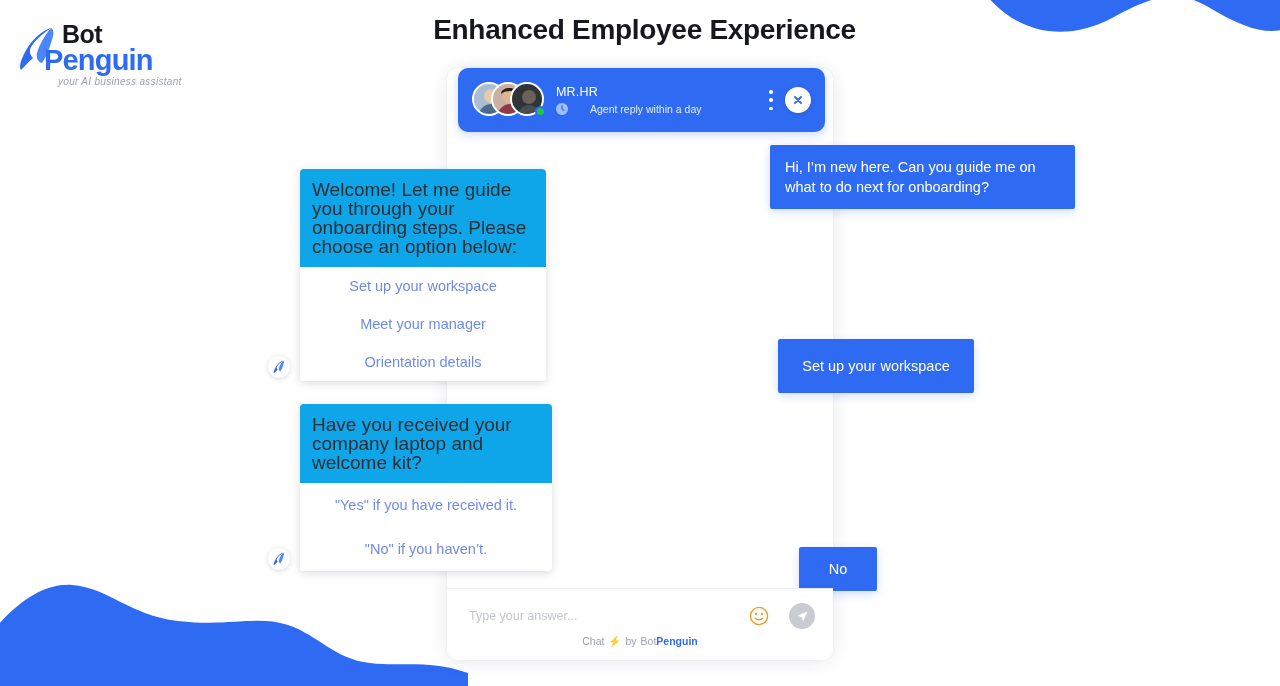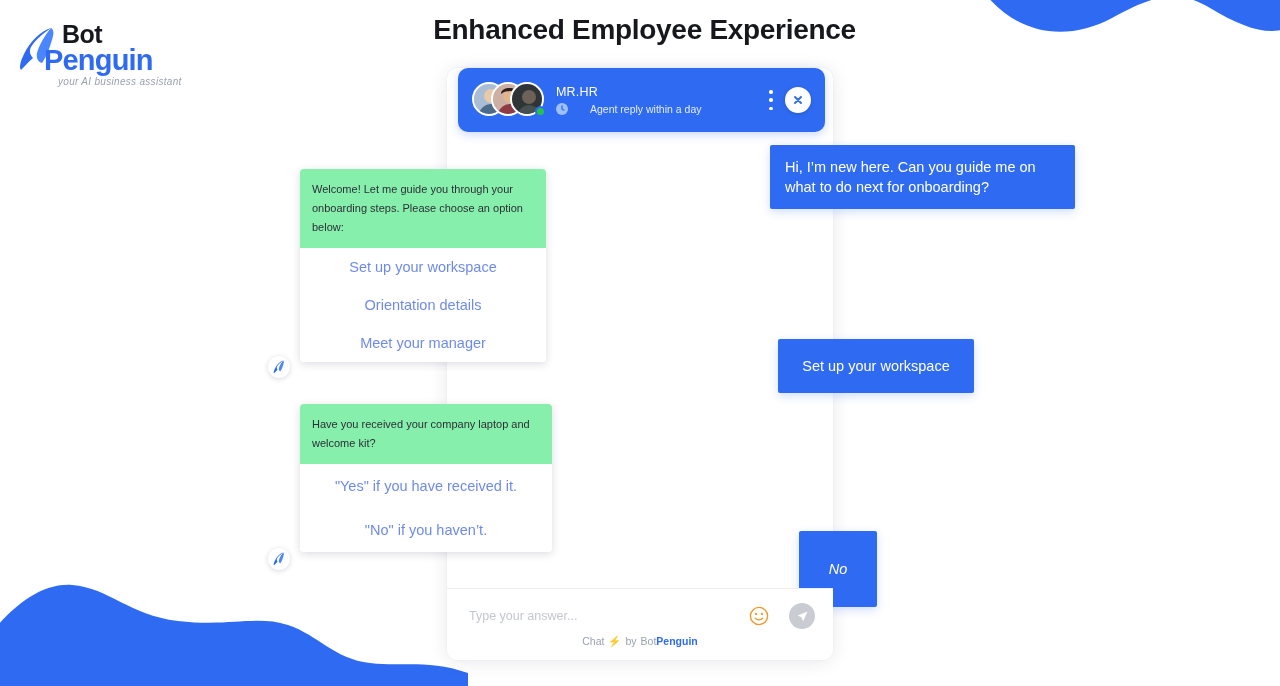--- a/index.html
+++ b/index.html
@@ -77,21 +77,21 @@
     background:#ffffff; box-shadow:0 1px 5px rgba(30,40,70,0.18);
     display:flex; align-items:center; justify-content:center;
   }
 
   .bot-card {
     position:absolute; background:#ffffff; border-radius:4px;
     box-shadow:0 2px 8px rgba(30,40,70,0.16);
     overflow:hidden;
   }
   .bot-card-head {
-    background:#86efac; color:#2c2f36; font-size:11px; line-height:19px;
+    background:#0ea5e9; color:#2c2f36; font-size:19px; line-height:19px;
     padding:11px 13px 11px 12px;
   }
   .bot-opt {
     text-align:center; color:#6f8bea; font-size:14.5px;
     padding:11px 8px; cursor:pointer; background:#ffffff;
   }
 
   .user-bubble {
     position:absolute; background:#2f6bf2; color:#ffffff;
     border-radius:2px; font-size:14.5px; line-height:20px;
@@ -208,41 +208,41 @@
 
     <div class="bot-avatar" style="left:268px; top:356px;">
       <svg width="13" height="14" viewBox="0 0 42 46">
         <path d="M33 2 C 22 5, 12 16, 6 28 C 2 36, 1 42, 3 44 C 6 41, 10 36, 15 32 C 12 29, 11 25, 13 21 C 17 14, 26 7, 33 2 Z" fill="#2f6bf2"></path>
         <path d="M33 2 C 27 9, 21 19, 19 27 C 18 32, 20 36, 24 37 C 29 30, 33 18, 35 10 C 36 6, 35 3, 33 2 Z" fill="#4b86ff"></path>
       </svg>
     </div>
     <div class="bot-card" style="left:300px; top:169px; width:246px;">
       <div class="bot-card-head">Welcome! Let me guide you through your onboarding steps. Please choose an option below:</div>
       <div class="bot-opt">Set up your workspace</div>
+      <div class="bot-opt">Meet your manager</div>
       <div class="bot-opt">Orientation details</div>
-      <div class="bot-opt">Meet your manager</div>
     </div>
 
     <div class="user-bubble" style="left:778px; top:339px; width:196px; text-align:center; padding:17px 15px;">
       <span>Set up your workspace</span>
     </div>
 
     <div class="bot-avatar" style="left:268px; top:548px;">
       <svg width="13" height="14" viewBox="0 0 42 46">
         <path d="M33 2 C 22 5, 12 16, 6 28 C 2 36, 1 42, 3 44 C 6 41, 10 36, 15 32 C 12 29, 11 25, 13 21 C 17 14, 26 7, 33 2 Z" fill="#2f6bf2"></path>
         <path d="M33 2 C 27 9, 21 19, 19 27 C 18 32, 20 36, 24 37 C 29 30, 33 18, 35 10 C 36 6, 35 3, 33 2 Z" fill="#4b86ff"></path>
       </svg>
     </div>
     <div class="bot-card" style="left:300px; top:404px; width:252px;">
       <div class="bot-card-head">Have you received your company laptop and welcome kit?</div>
       <div class="bot-opt" style="padding:14px 8px;">"Yes" if you have received it.</div>
       <div class="bot-opt" style="padding:14px 8px;">"No" if you haven’t.</div>
     </div>
 
-    <div class="user-bubble" style="left:799px; top:531px; width:78px; text-align:center; padding:28px 15px;font-style:italic;">
+    <div class="user-bubble" style="left:799px; top:547px; width:78px; text-align:center; padding:12px 15px;">
       <span>No</span>
     </div>
   </div>
 
   <div class="composer">
     <div class="composer-row">
       <input class="composer-input" type="text" placeholder="Type your answer..." style="">
       <svg class="emoji-btn" viewBox="0 0 20 20">
         <circle cx="10" cy="10" r="8.6" fill="none" stroke="#f09a2e" stroke-width="1.4"></circle>
         <circle cx="7" cy="8" r="1.15" fill="#f09a2e"></circle>

